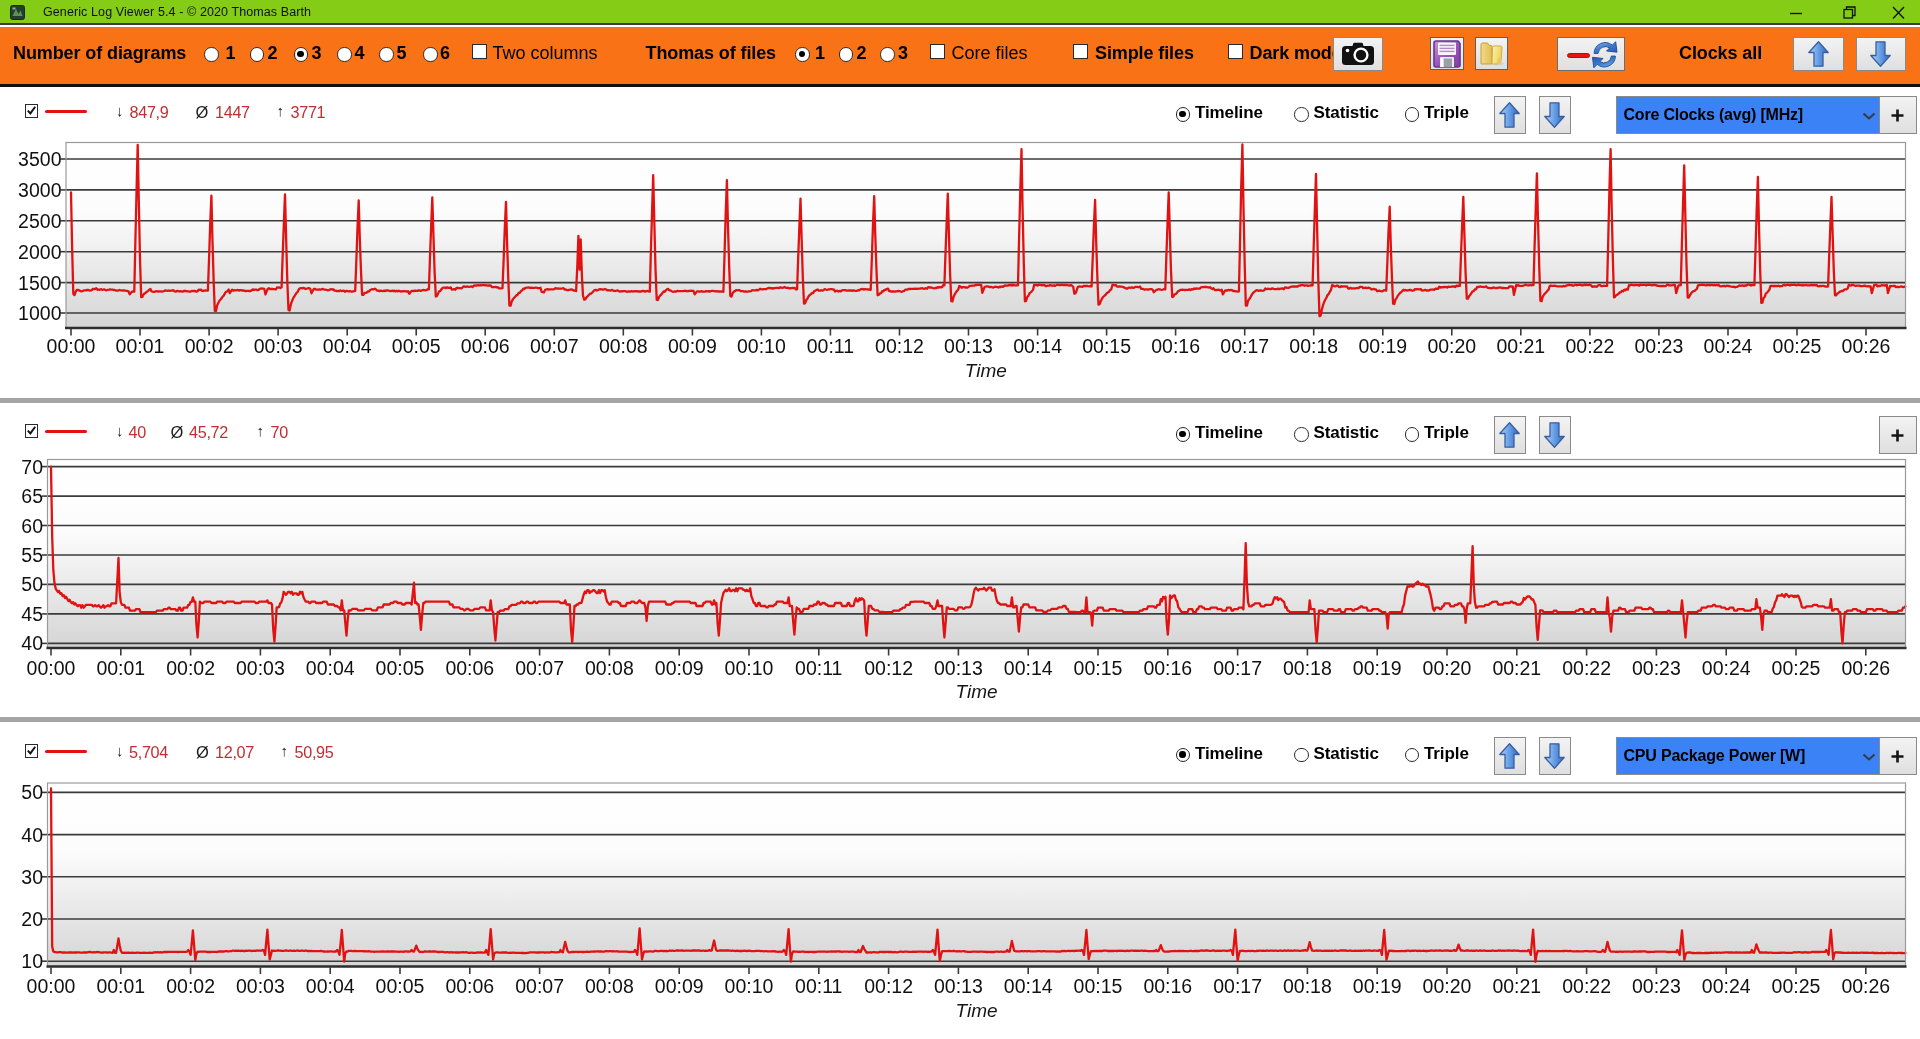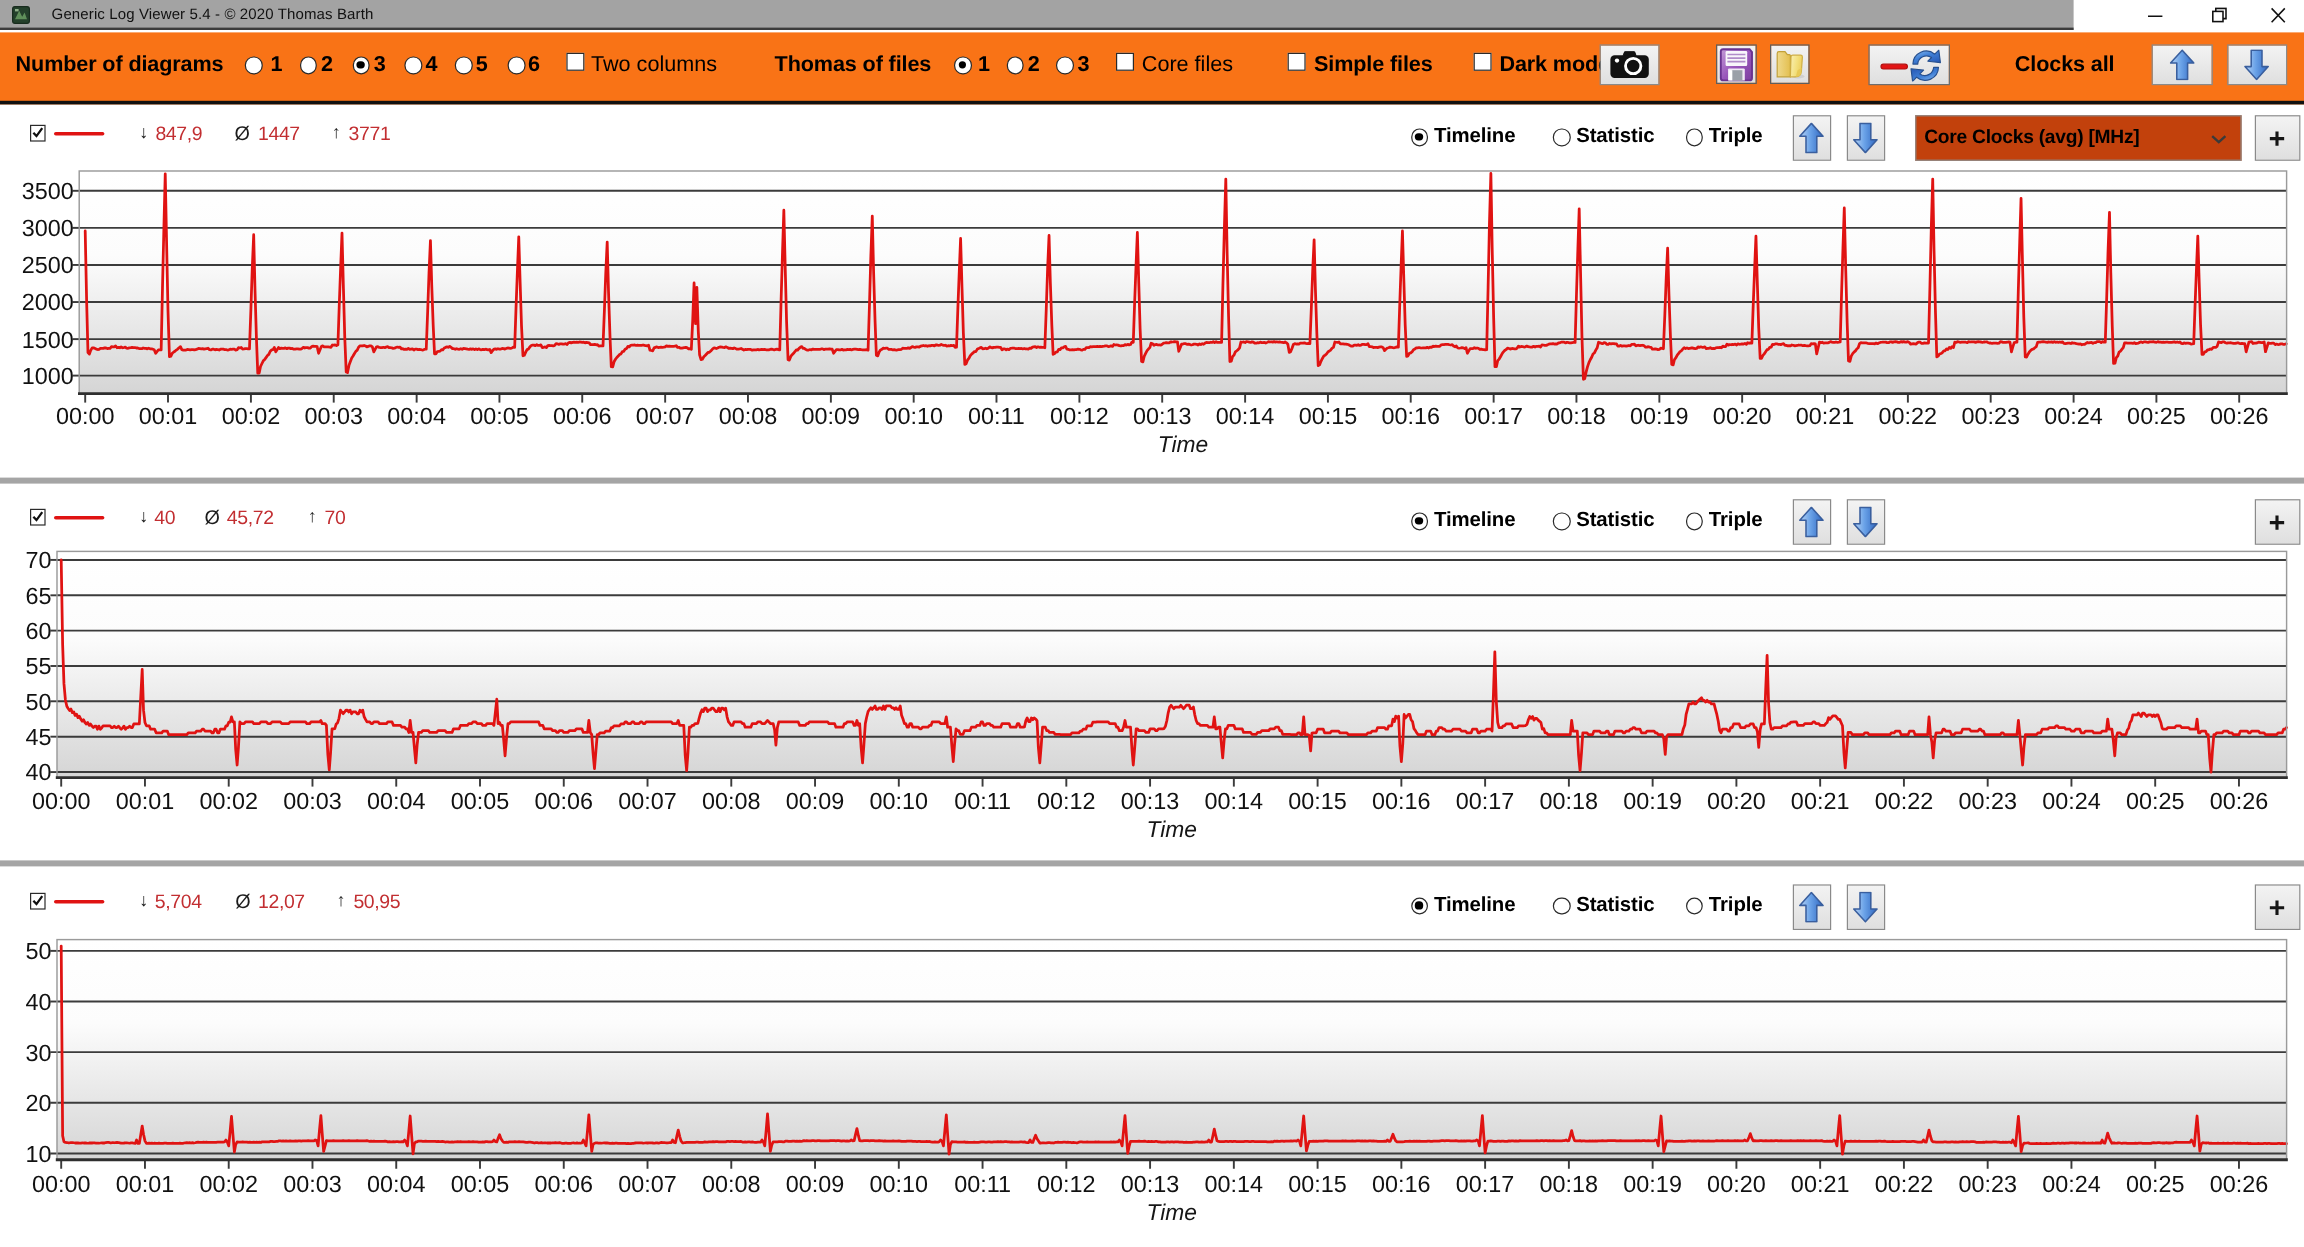--- a/index.html
+++ b/index.html
@@ -1,29 +1,29 @@
 <!DOCTYPE html>
 <html><head><meta charset="utf-8"><style>
 * { margin:0; padding:0; box-sizing:border-box; }
 html,body { width:1920px; height:1039px; overflow:hidden; background:#fff;
   font-family:"Liberation Sans", sans-serif; }
 #win { position:absolute; inset:0; }
 .abs { position:absolute; }
-.titlebar { position:absolute; left:0; top:0; width:1728px; height:25px; background:#a3a3a3;
+.titlebar { position:absolute; left:0; top:0; width:1920px; height:25px; background:#84cc16;
   border-bottom:2px solid #3c3c3c; }
 .title { position:absolute; left:43px; top:4.5px; font-size:12.5px; color:#111; letter-spacing:0.1px }
 .toolbar { position:absolute; left:0; top:27px; width:1920px; height:60px; background:#f97316;
   border-bottom:3px solid #111; }
 .tblab { position:absolute; font-size:18px; font-weight:700; color:#000; letter-spacing:-0.1px }
 .radio { position:absolute; width:14.5px; height:14.5px; border:1.6px solid #2a2a2a; border-radius:50%; background:#fff }
 .radio.rsel::after { content:""; position:absolute; left:2.6px; top:2.6px; width:6.5px; height:6.5px; border-radius:50%; background:#000 }
 .cbx { position:absolute; border:1.6px solid #2a2a2a; background:#fff }
 .btn { position:absolute; background:linear-gradient(#f3f3f3,#dfdfdf); border:1.6px solid #8a8a8a;
    display:flex; align-items:center; justify-content:center; color:#111 }
-.dd { position:absolute; background:#c2410c; border:1px solid #8a8a8a; }
+.dd { position:absolute; background:#3b82f6; border:1px solid #8a8a8a;margin-left:20px; }
 .ddt { position:absolute; left:7px; top:8.5px; font-size:16px; font-weight:700; letter-spacing:-0.2px; color:#000 }
 .stat { position:absolute; font-size:16.2px; color:#c22e31; letter-spacing:-0.3px }
 .stat.arr { color:#1c1c1c; font-size:15px }
 .sep { position:absolute; left:0; width:1920px; height:5px; background:#a5a5a5 }
 .axlab { font-size:19.5px; fill:#111; font-family:"Liberation Sans",sans-serif }
 .timelab { font-size:19px; font-style:italic; fill:#161616; font-family:"Liberation Sans",sans-serif }
 svg { display:block }
 #charts { position:absolute; left:0; top:0 }
 </style></head>
 <body>
@@ -556,20 +556,26 @@
         <defs>
 <linearGradient id="bgp3d" x1="0" y1="0" x2="1" y2="0">
 <stop offset="0" stop-color="#b8d4f5"></stop>
             <stop offset="0.45" stop-color="#6ba3e8"></stop>
             <stop offset="1" stop-color="#2e66c0"></stop>
           </linearGradient>
         </defs>
 <polygon points="10.5,25.2 20.2,14.5 15,14.5 15,0.8 6,0.8 6,14.5 0.8,14.5" fill="url(#bgp3d)" stroke="#3a5f9e" stroke-width="1.3" stroke-linejoin="round"></polygon>
       </svg>
     </span>
+    <span class="dd" style="left:1595.5px;top:737.0px;width:272px;height:38px">
+      <span class="ddt">CPU Package Power [W]</span>
+      <svg width="14" height="9" viewBox="0 0 14 9" style="position:absolute;right:11px;top:15px">
+        <path d="M1.5 1.5l5.5 5L12.5 1.5" stroke="#3a3a3a" stroke-width="2" fill="none"></path>
+      </svg>
+    </span>
     <span class="btn" style="left:1878.5px;top:737.0px;width:38px;height:38px">
       <svg width="13" height="13" viewBox="0 0 13 13">
         <path d="M6.5 0.5 V12.5 M0.5 6.5 H12.5" stroke="#151515" stroke-width="2.6"></path>
       </svg>
     </span>
 
 <div class="sep" style="top:398px"></div>
 <div class="sep" style="top:717px"></div>
 
 </div>

